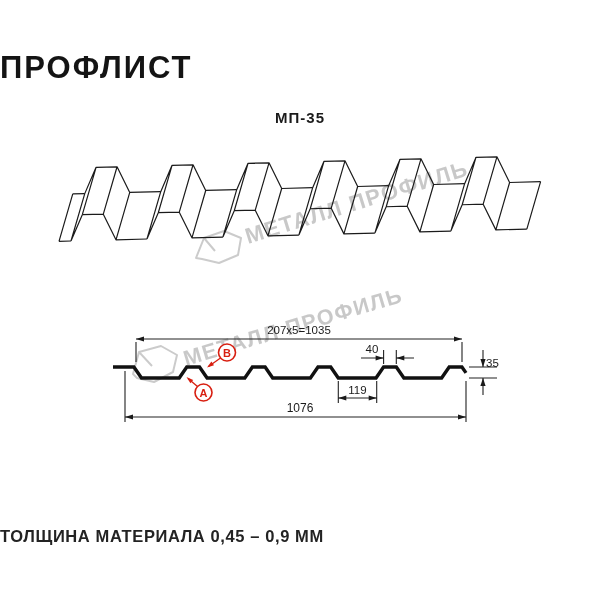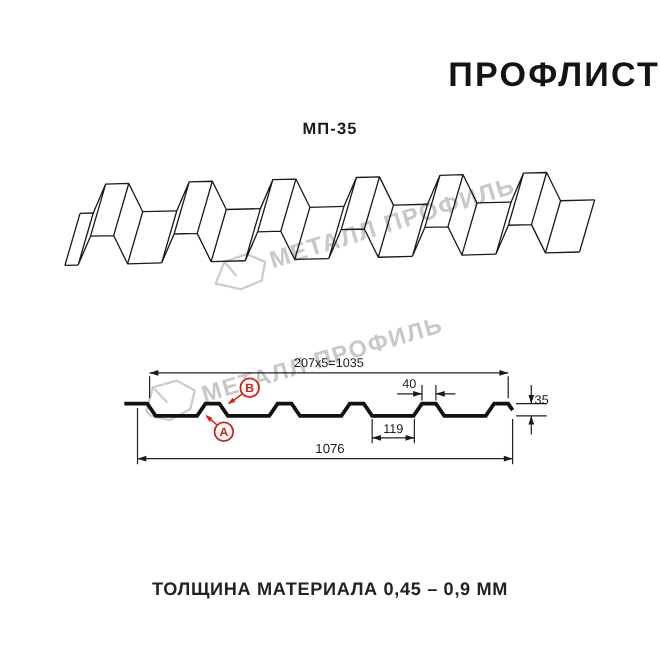--- a/index.html
+++ b/index.html
@@ -1,22 +1,22 @@
 <!DOCTYPE html>
 <html><head>
 <meta charset="utf-8">
 <style>
   html,body{margin:0;padding:0;}
   body{width:600px;height:600px;background:#ffffff;position:relative;overflow:hidden;
        font-family:"Liberation Sans",sans-serif;}
-  .title{position:absolute;top:50px;left:0;width:600px;text-align:right;
+  .title{position:absolute;top:50px;left:0;width:600px;text-align:left;
          font-size:31px;font-weight:bold;letter-spacing:2px;color:#141414;}
   .model{position:absolute;top:91px;left:0;width:600px;text-align:center;
          font-size:15px;font-weight:600;letter-spacing:1px;color:#1b1b1b;margin-top:18px;}
-  .footer{position:absolute;top:527px;left:0;width:600px;text-align:center;
+  .footer{position:absolute;top:527px;left:0;width:600px;text-align:left;
           font-size:16.5px;font-weight:600;letter-spacing:0.6px;color:#232323;}
   svg{position:absolute;left:0;top:0;}
   .thin{stroke:#222;stroke-width:1.1;fill:none;}
   .thick{stroke:#111;stroke-width:3.4;fill:none;stroke-linejoin:miter;}
   .wire{stroke:#1b1b1b;stroke-width:1.2;fill:none;stroke-linejoin:round;}
   .wm-text{font-size:22px;font-weight:bold;letter-spacing:1.5px;fill:#c3c3c3;}
   .wm-logo{stroke:#c6c6c6;stroke-width:2;fill:none;stroke-linejoin:round;}
   .dim-text{font-size:11.5px;fill:#1a1a1a;}
   .red-line{stroke:#d81f11;stroke-width:1.3;fill:none;}
   .red-circ{stroke:#d81f11;stroke-width:1.6;fill:#ffffff;}

